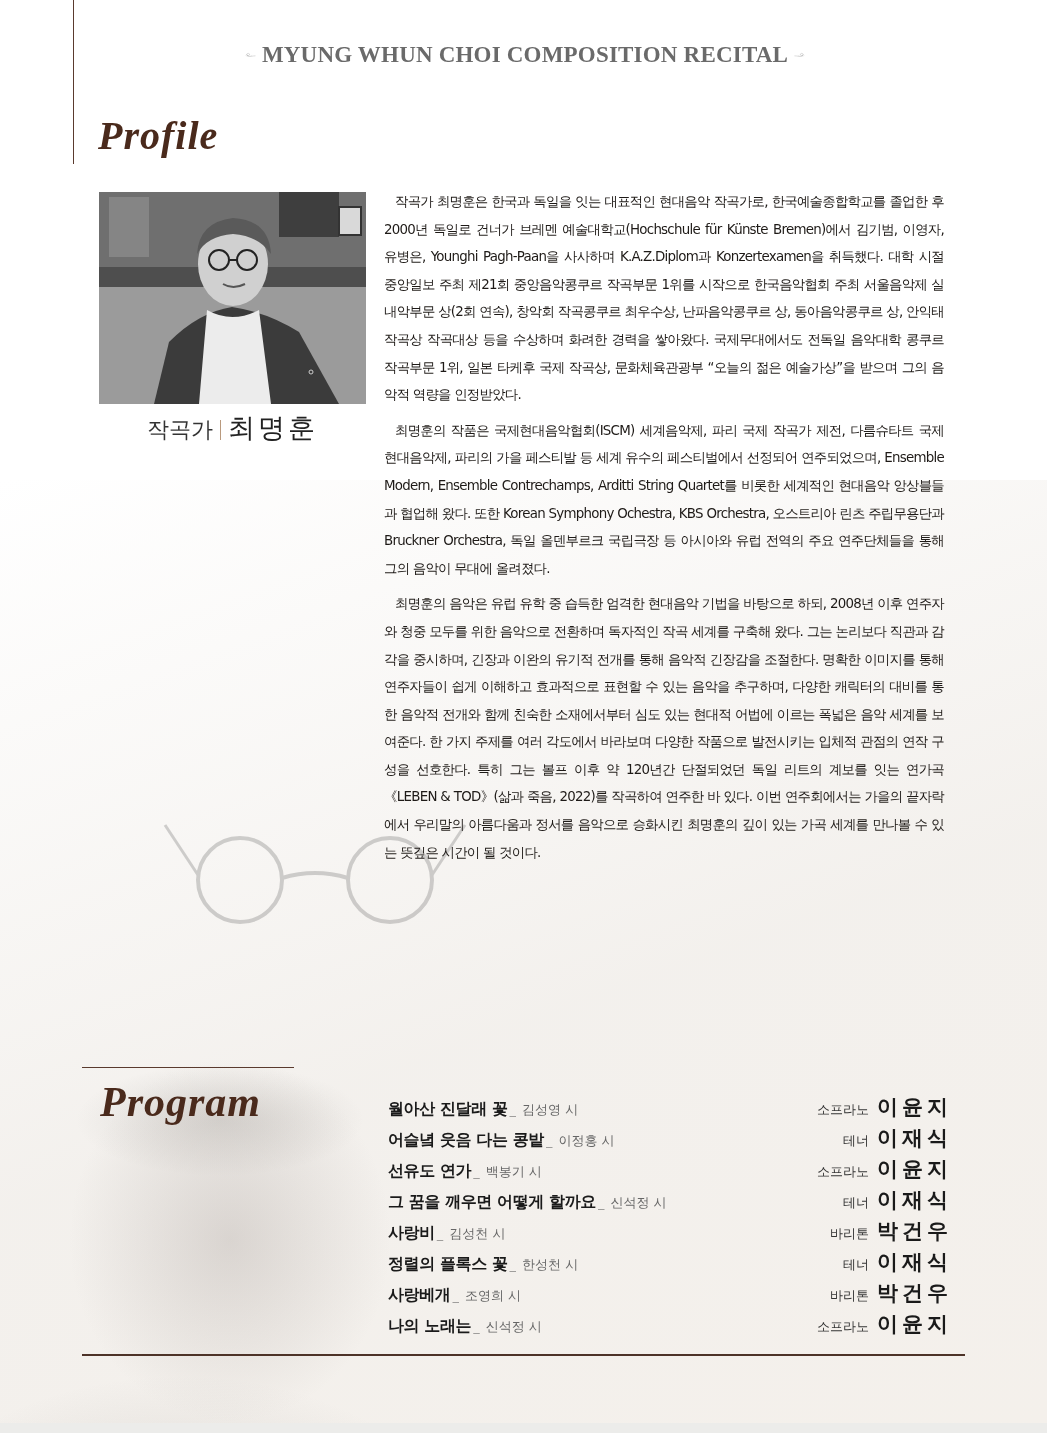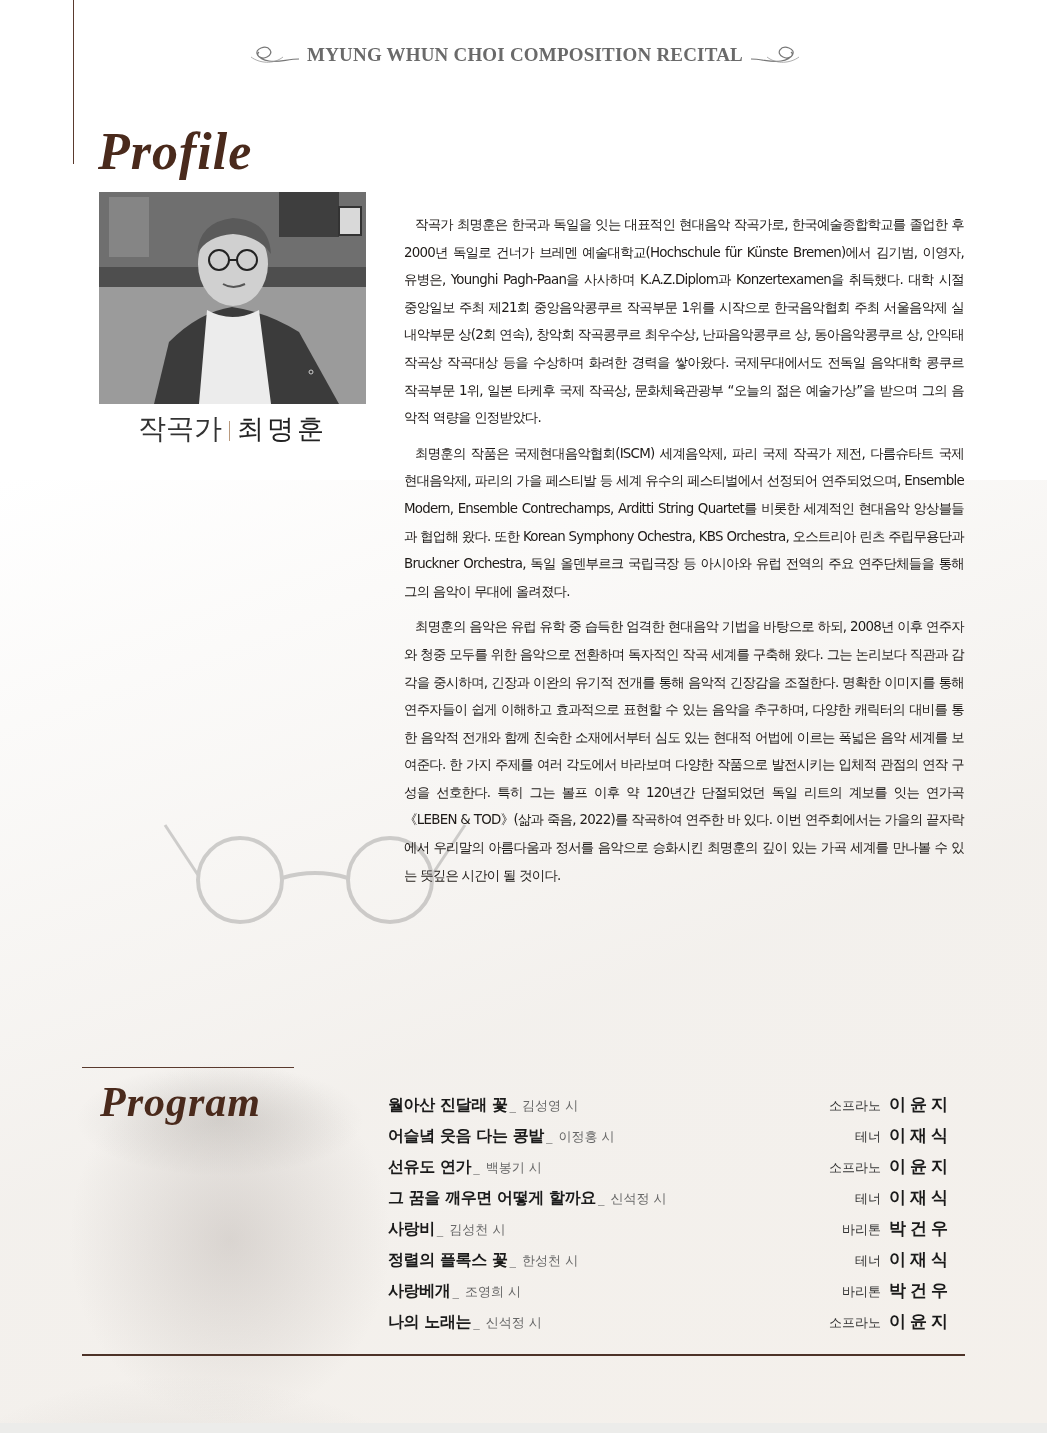--- a/index.html
+++ b/index.html
@@ -34,56 +34,55 @@
       position: absolute; left: 73px; top: 0; width: 1px; height: 164px;
       background: #5a3a2e; z-index: 2;
     }
     .header {
       position: absolute; left: 245px; top: 40px; width: 560px; height: 30px;
       display: flex; align-items: center; justify-content: center; gap: 6px;
       z-index: 2;
     }
     .header .title {
       font-family: "Liberation Serif", "DejaVu Serif", serif;
-      font-weight: bold; font-size: 19px; color: #6a6a6a; letter-spacing: 0.2px;
+      font-weight: bold; font-size: 23px; color: #6a6a6a; letter-spacing: 0.2px;
       white-space: nowrap;
     }
     .header .flourish { width: 52px; height: 24px; }
 
     .script-heading {
       position: absolute; z-index: 2;
       font-family: "Liberation Serif", "DejaVu Serif", serif;
       font-style: italic; font-weight: bold; color: #4a2a1c;
       letter-spacing: 1px;
     }
-    .profile-heading { left: 98px; top: 122px; font-size: 52px; }
+    .profile-heading { left: 98px; top: 112px; font-size: 40px; }
     .program-heading { left: 100px; top: 1078px; font-size: 42px; }
 
     .portrait {
       position: absolute; left: 99px; top: 192px; width: 267px; height: 212px;
       overflow: hidden; z-index: 2;
       background: linear-gradient(180deg, #8a8a8a 0%, #9e9e9e 35%, #7b7b7b 60%, #a5a5a5 100%);
     }
     .portrait svg { width: 100%; height: 100%; display: block; }
 
     .caption {
       position: absolute; left: 99px; top: 410px; width: 267px; text-align: center;
       font-family: "DejaVu Serif", "Liberation Serif", serif; z-index: 2;
       white-space: nowrap;
     }
-    .caption .role { font-size: 28px; color: #333; }
+    .caption .role { font-size: 22px; color: #333; }
     .caption .sep { display: inline-block; width: 1px; height: 20px; background: #b99a7e; margin: 0 7px; vertical-align: -3px; }
     .caption .name { font-size: 27px; color: #222; letter-spacing: 3px; margin-top: 48px; }
 
     .bio {
-      position: absolute; left: 404px; top: 188px; width: 560px; z-index: 2;
+      position: absolute; left: 384px; top: 188px; width: 560px; z-index: 2;
       font-family: "DejaVu Sans", "Liberation Sans", sans-serif;
       font-size: 13.4px; line-height: 27.6px; color: #1e1a17;
       letter-spacing: -0.75px;
-      margin-top: 23px;
     }
     .bio p { text-indent: 11px; text-align: justify; margin-bottom: 8px; }
 
     .rule-short {
       position: absolute; left: 82px; top: 1067px; width: 212px; height: 1px;
       background: #5a3a2e; z-index: 2;
     }
     .rule-long {
       position: absolute; left: 82px; top: 1354px; width: 883px; height: 2px;
       background: #4d3328; z-index: 2;
@@ -94,21 +93,21 @@
     }
     .prow {
       display: flex; justify-content: space-between; align-items: baseline;
       height: 31px; font-family: "DejaVu Serif", "Liberation Serif", serif;
       white-space: nowrap;
     }
     .prow .work { font-size: 16px; font-weight: bold; color: #1a1a1a; letter-spacing: -0.4px; }
     .prow .under { font-size: 13px; color: #555; margin: 0 6px 0 2px; }
     .prow .poet { font-size: 13px; color: #666; }
     .prow .voice { font-size: 13px; color: #333; margin-right: 8px; }
-    .prow .singer { font-size: 17px; font-weight: bold; color: #1a1a1a; letter-spacing: 4px; margin-right: -4px; }
+    .prow .singer { font-size: 21px; font-weight: bold; color: #1a1a1a; letter-spacing: 4px; margin-right: -4px; }
     .rightcol { display: flex; align-items: baseline; }
   </style>
 </head>
 <body>
 
 <div class="bg-photo"></div>
 <svg class="bg-glasses" width="320" height="120" viewBox="0 0 320 120">
   <circle cx="80" cy="60" r="42" fill="none" stroke="#3a3a3a" stroke-width="4"></circle>
   <circle cx="230" cy="60" r="42" fill="none" stroke="#3a3a3a" stroke-width="4"></circle>
   <path d="M122 58 Q155 48 188 58" fill="none" stroke="#3a3a3a" stroke-width="4"></path>

